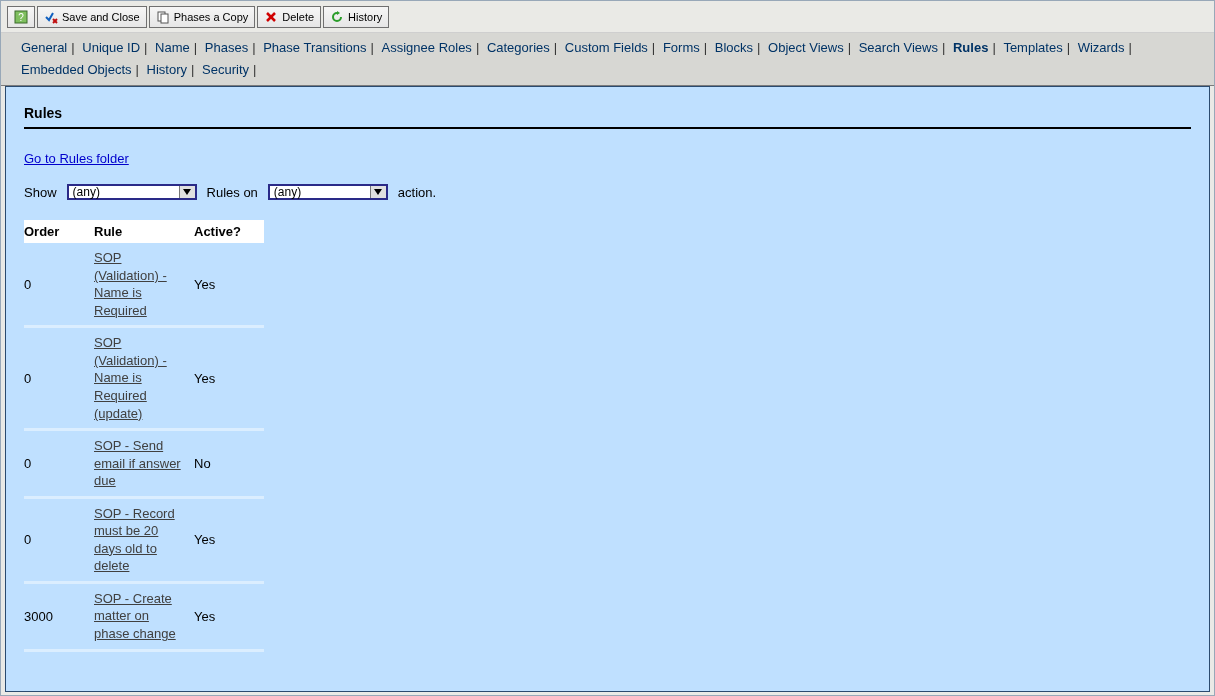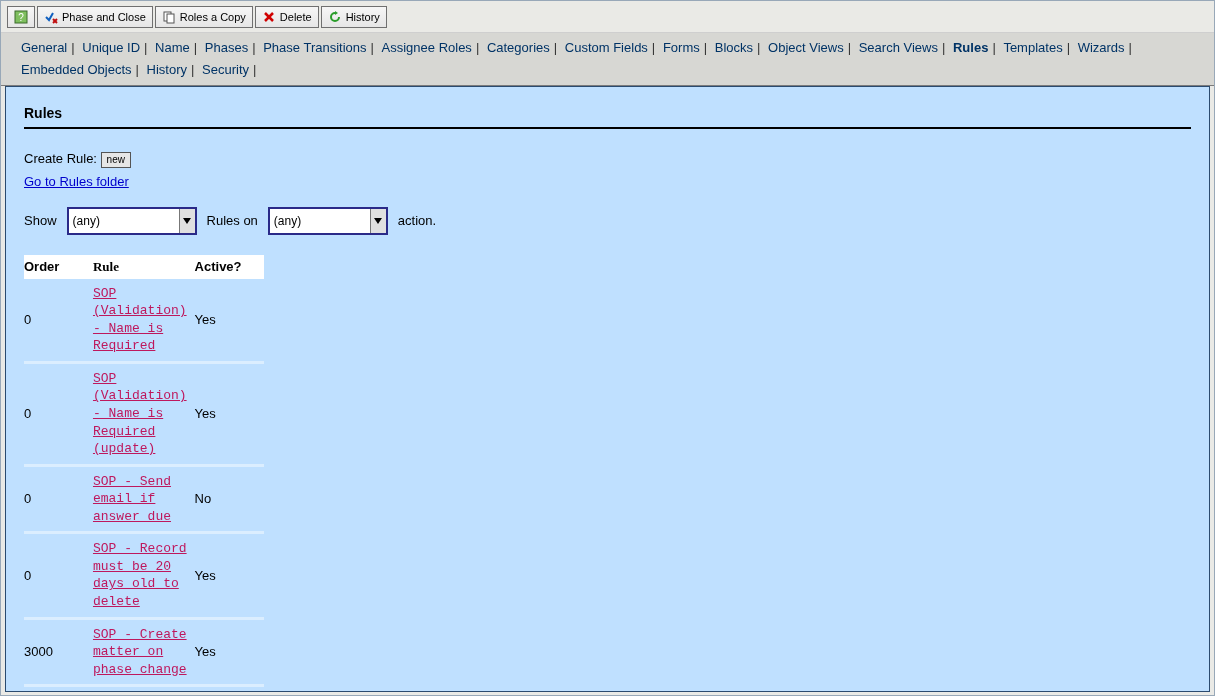--- a/index.html
+++ b/index.html
@@ -109,21 +109,21 @@
     margin-bottom: 20px;
     display: flex;
     align-items: center;
     gap: 10px;
     font-size: 13px;
   }
   .sel-wrap {
     position: relative;
     display: inline-flex;
     align-items: center;
-    height: 28px;
+    height: 16px;
     border: 2px solid #2a2a88;
     background: #fff;
     width: 130px;
     font-size: 12px;
     padding-left: 4px;
     cursor: pointer;
   }
   .sel-wrap .arrow {
     position: absolute;
     right: 0;
@@ -148,28 +148,27 @@
     padding: 4px 8px 4px 0;
     background: #fff;
   }
   table.rules-tbl td {
     font-size: 13px;
     padding: 6px 8px 6px 0;
     vertical-align: middle;
     border-bottom: 3px solid #dbeeff;
   }
   table.rules-tbl td.rule-cell a {
-    color: #be185d;
+    color: #404040;
     text-decoration: underline;
     line-height: 1.35;
     display: block;
-    font-family: Liberation Mono, monospace;
   }
   .col-order { width: 70px; }
-  .col-rule { width: 100px; font-family: Liberation Serif, serif; }
+  .col-rule { width: 100px; }
   .col-active { width: 70px; }
 </style>
 </head>
 <body>
 
 <div class="outer-frame">
 
   <div class="toolbar">
     <button class="tb-btn">
       <span class="ico">
@@ -180,30 +179,30 @@
       </span>
     </button>
     <button class="tb-btn">
       <span class="ico">
         <svg viewBox="0 0 14 14">
             <path d="M2 7 L5 10 L9 3" stroke="#1060c0" stroke-width="2" fill="none"></path>
             <line x1="9" y1="9" x2="13" y2="13" stroke="#c01010" stroke-width="2"></line>
             <line x1="13" y1="9" x2="9" y2="13" stroke="#c01010" stroke-width="2"></line>
           </svg>
       </span>
-      <span>Phase and Close</span>
+      <span>Save and Close</span>
     </button>
     <button class="tb-btn">
       <span class="ico">
         <svg viewBox="0 0 14 14">
             <rect x="2" y="2" width="7" height="9" fill="#fff" stroke="#555"></rect>
             <rect x="5" y="4" width="7" height="9" fill="#fff" stroke="#555"></rect>
           </svg>
       </span>
-      <span>Roles a Copy</span>
+      <span>Phases a Copy</span>
     </button>
     <button class="tb-btn">
       <span class="ico">
         <svg viewBox="0 0 14 14">
             <line x1="3" y1="3" x2="11" y2="11" stroke="#d00000" stroke-width="2.5"></line>
             <line x1="11" y1="3" x2="3" y2="11" stroke="#d00000" stroke-width="2.5"></line>
           </svg>
       </span>
       <span>Delete</span>
     </button>
@@ -216,24 +215,20 @@
       </span>
       <span>History</span>
     </button>
   </div>
 
   <div class="tab-strip" id="tab-strip"><span class="tab-item">General</span><span class="sep">|</span> <span class="tab-item">Unique ID</span><span class="sep">|</span> <span class="tab-item">Name</span><span class="sep">|</span> <span class="tab-item">Phases</span><span class="sep">|</span> <span class="tab-item">Phase Transitions</span><span class="sep">|</span> <span class="tab-item">Assignee Roles</span><span class="sep">|</span> <span class="tab-item">Categories</span><span class="sep">|</span> <span class="tab-item">Custom Fields</span><span class="sep">|</span> <span class="tab-item">Forms</span><span class="sep">|</span> <span class="tab-item">Blocks</span><span class="sep">|</span> <span class="tab-item">Object Views</span><span class="sep">|</span> <span class="tab-item">Search Views</span><span class="sep">|</span> <span class="tab-item active">Rules</span><span class="sep">|</span> <span class="tab-item">Templates</span><span class="sep">|</span> <span class="tab-item">Wizards</span><span class="sep">|</span> <span class="tab-item">Embedded Objects</span><span class="sep">|</span> <span class="tab-item">History</span><span class="sep">|</span> <span class="tab-item">Security</span><span class="sep">|</span> </div>
 
   <div class="content">
     <div class="page-title">Rules</div>
 
-    <div class="create-row">
-      <span>Create Rule:</span>
-      <button class="new-btn">new</button>
-    </div>
     <div>
       <a class="link">Go to Rules folder</a>
     </div>
 
     <div class="filter-row">
       <span>Show</span>
       <div class="sel-wrap">
         <span>(any)</span>
         <span class="arrow">
           <svg viewBox="0 0 8 6">

